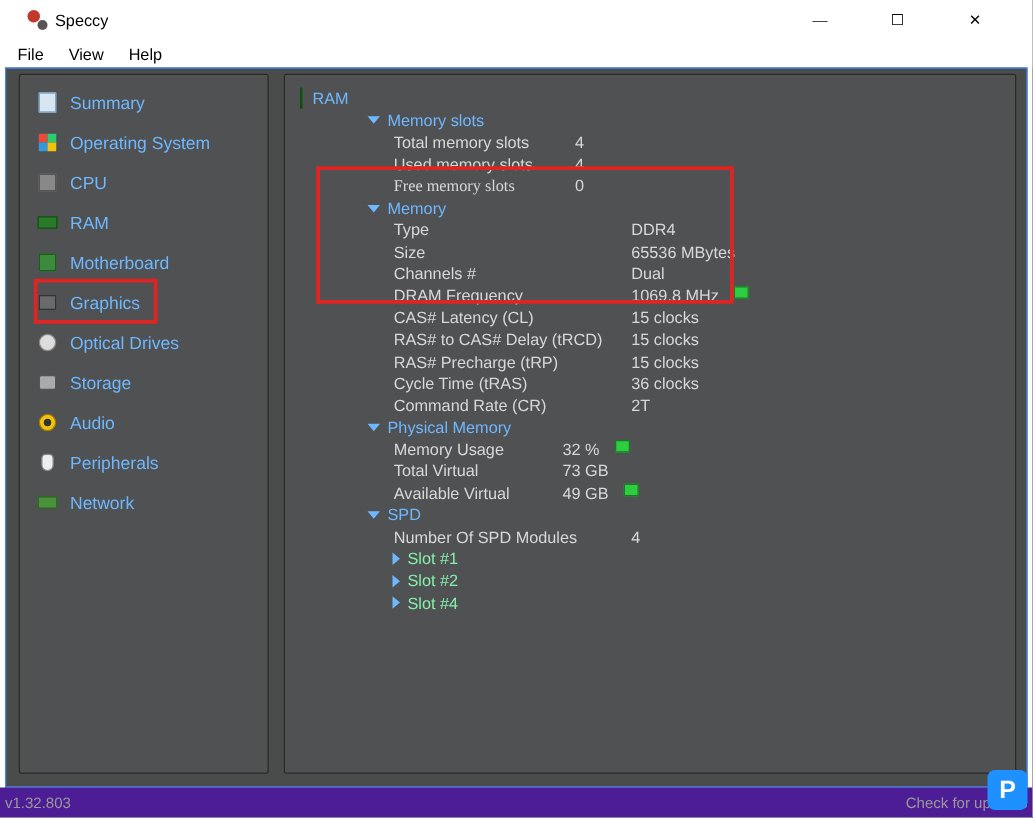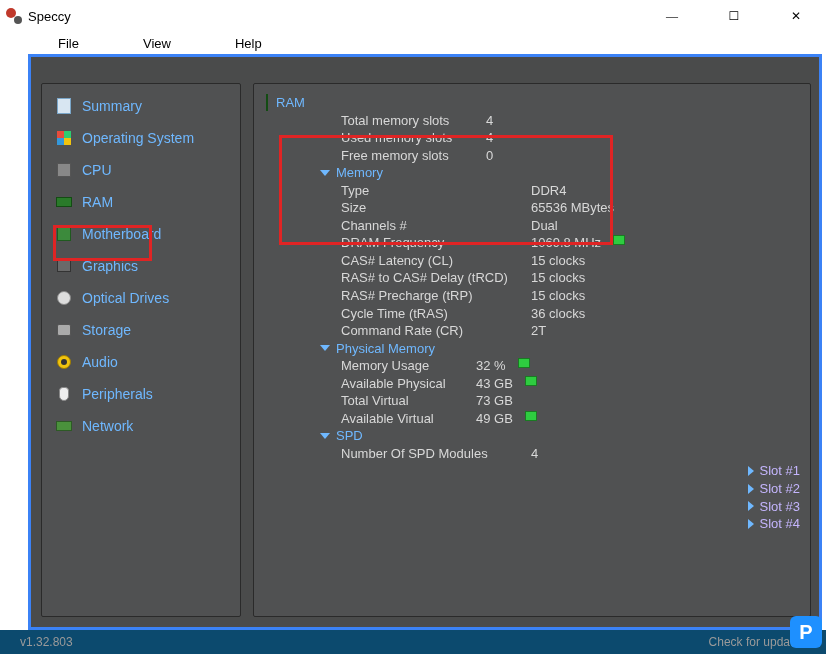--- a/index.html
+++ b/index.html
@@ -9,50 +9,49 @@
   background: #fff;
   width: 826px;
   height: 654px;
   overflow: hidden;
   position: relative;
 }
 .titlebar {
   height: 32px;
   display: flex;
   align-items: center;
-  padding: 0 0;
+  padding: 0 16px;
   background: #fff;
   color: #000;
 }
 .titlebar .app-icon { width: 16px; height: 16px; margin: 0 6px; position: relative; }
 .titlebar .app-icon .gear1 { position:absolute; width:10px; height:10px; border-radius:50%; background:#c0392b; top:0; left:0;}
 .titlebar .app-icon .gear2 { position:absolute; width:8px; height:8px; border-radius:50%; background:#555; bottom:0; right:0;}
 .titlebar .title { flex: 1; font-size: 13px; }
 .titlebar .win-controls { display: flex; gap: 18px; margin-right: 8px; }
 .titlebar .win-controls .ctrl { width: 44px; height: 28px; display:flex; align-items:center; justify-content:center; font-family: "Segoe UI Symbol"; font-size: 12px;}
 .menubar {
   height: 22px;
   display: flex;
   align-items: center;
   gap: 8px;
   padding: 0 8px;
   background: #fff;
   color: #000;
   font-size: 13px;
 }
-.menubar .menu-item { padding: 2px 6px; margin-left: 44px; }
+.menubar .menu-item { padding: 2px 6px; }
 .workspace {
   position: absolute;
   top: 54px; left: 4px; right: 4px; bottom: 24px;
   background: #4a4b4b;
-  border: 3px solid #3b82f6;
+  border: 1px solid #3b82f6;
   display: flex;
   gap: 12px;
-  padding: 26px 8px 10px 10px;
-  margin-left: 24px;
+  padding: 4px 8px 10px 10px;
 }
 .sidebar {
   width: 200px;
   background: #505152;
   border: 1px solid #2a2a2a;
   border-radius: 2px;
   padding: 6px 4px;
 }
 .sidebar-item {
   display: flex;
@@ -121,35 +120,34 @@
 .kv-row .v { flex: 0 0 auto; }
 .kv-row .indicator {
   width: 12px; height: 10px;
   background: #2ecc40;
   border: 1px solid #1a7a23;
   display: inline-block;
   margin-left: 12px;
   position: relative; top: 1px;
 }
 .slot-item {
-  color: #c4b5fd;
+  color: #86efac;
   display: flex; align-items:center; gap:6px;
   padding-left: 74px;
-  justify-content: flex-end;
 }
 .statusbar {
   position: absolute;
   bottom: 0; left: 0; right: 0;
   height: 24px;
-  background: #0c4a6e;
+  background: #4c1d95;
   color: #9a9a9a;
   display: flex;
   align-items: center;
   justify-content: space-between;
-  padding: 0 20px;
+  padding: 0 4px;
   font-size: 12px;
 }
 .badge {
   position: absolute;
   right: 4px; bottom: 6px;
   width: 32px; height: 32px;
   background: #1e90ff;
   border-radius: 6px;
   display:flex; align-items:center; justify-content:center;
   color: #fff;
@@ -270,31 +268,35 @@
     </div>
   </div>
 
   <div class="content">
 
     <div class="section-header">
       <span class="icon"><span class="ic-ram"></span></span>
       <span>RAM</span>
     </div>
 
+    <div class="sub-header">
+      <span class="arrow"></span>
+      <span>Memory slots</span>
+    </div>
     <div id="mem-slots-rows">
         <div class="kv-row">
           <span class="k" style="width: 145px;">Total memory slots</span>
           <span class="v">4</span>
         </div>
         <div class="kv-row">
           <span class="k" style="width: 145px;">Used memory slots</span>
           <span class="v">4</span>
         </div>
         <div class="kv-row">
-          <span class="k" style="width: 145px;">Free memory slots</span>
+          <span class="k" style="width: 145px; font-family: Liberation Serif, serif;">Free memory slots</span>
           <span class="v">0</span>
         </div>
       </div>
 
     <div class="sub-header">
       <span class="arrow"></span>
       <span>Memory</span>
     </div>
     <div id="memory-rows">
         <div class="kv-row">
@@ -337,25 +339,20 @@
       </div>
 
     <div class="sub-header">
       <span class="arrow"></span>
       <span>Physical Memory</span>
     </div>
     <div id="physmem-rows">
         <div class="kv-row">
           <span class="k" style="width: 135px;">Memory Usage</span>
           <span class="v">32 %</span>
-          <span class="indicator"></span>
-        </div>
-        <div class="kv-row">
-          <span class="k" style="width: 135px;">Available Physical</span>
-          <span class="v">43 GB</span>
           <span class="indicator"></span>
         </div>
         <div class="kv-row">
           <span class="k" style="width: 135px;">Total Virtual</span>
           <span class="v">73 GB</span>
         </div>
         <div class="kv-row">
           <span class="k" style="width: 135px;">Available Virtual</span>
           <span class="v">49 GB</span>
           <span class="indicator"></span>
@@ -374,24 +371,20 @@
         <div class="slot-item">
           <span class="arrow right"></span>
           <span>Slot #1</span>
         </div>
         <div class="slot-item">
           <span class="arrow right"></span>
           <span>Slot #2</span>
         </div>
         <div class="slot-item">
           <span class="arrow right"></span>
-          <span>Slot #3</span>
-        </div>
-        <div class="slot-item">
-          <span class="arrow right"></span>
           <span>Slot #4</span>
         </div>
       </div>
 
   </div>
 
   <div class="hl-ram sidebar-hl"></div>
   <div class="hl-ram content-hl"></div>
 </div>
 

